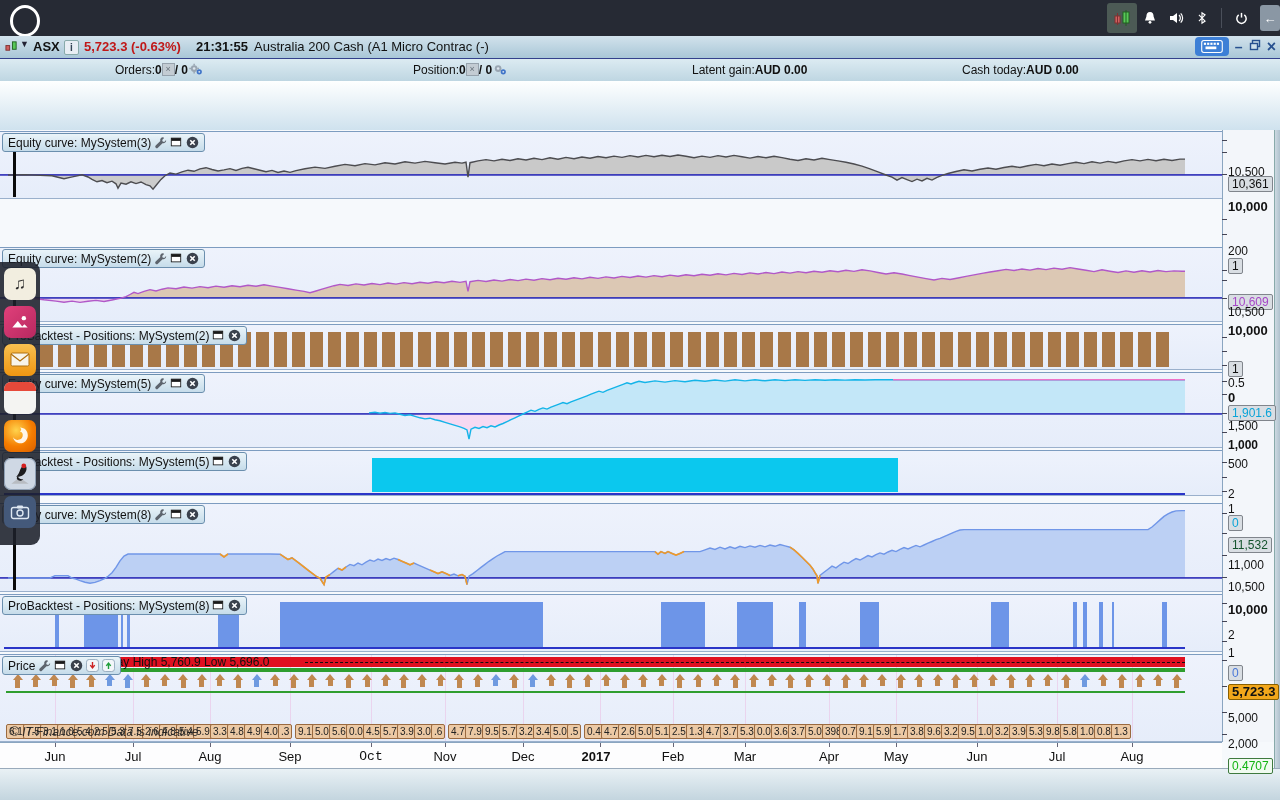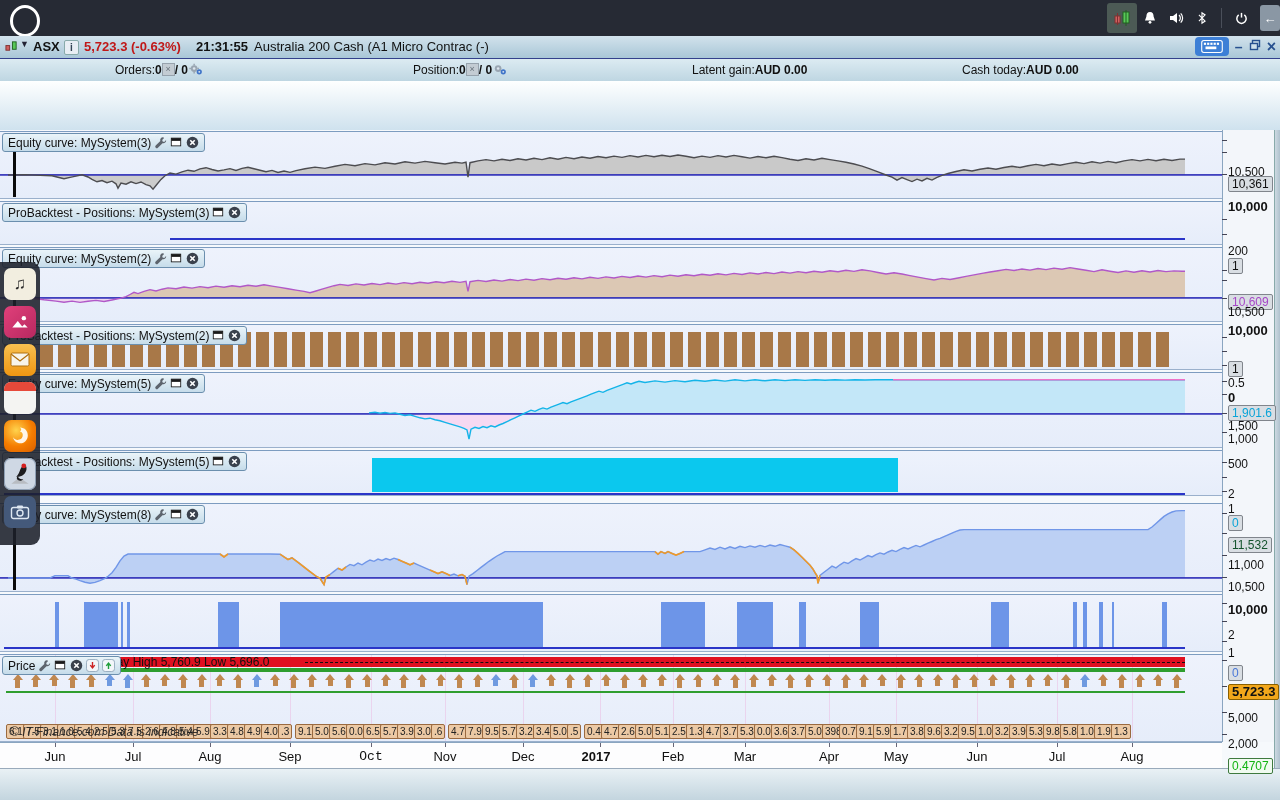--- a/index.html
+++ b/index.html
@@ -491,38 +491,20 @@
             </svg>
           </span>
         </div>
       </div>
       <div class="atick" style="top: 10px;"></div>
       <span class="alabel" style="top: 10px;">10,500</span>
       <div class="atick" style="top: 22px;"></div>
       <span class="alabel abadge" style="top: 22px;">10,361</span>
       <div class="atick" style="top: 44px;"></div>
       <span class="alabel b" style="top: 44px;">10,000</span>
-      <div class="panel" style="top: 71px; height: 44px;">
-        <div style="position: absolute; left: 170px; width: 1015px; top: 36px; height: 2px; background: rgb(42, 53, 200);"></div>
-        <div class="phead">
-          <span>ProBacktest - Positions: MySystem(3)</span>
-          <span class="hicon">
-            <svg viewBox="0 0 14 14" width="12" height="12">
-              <rect x="1.5" y="2.5" width="11" height="9" fill="#fff" stroke="#1a1a1a"></rect>
-              <rect x="1.5" y="2.5" width="11" height="3.2" fill="#1a1a1a"></rect>
-            </svg>
-          </span>
-          <span class="hicon">
-            <svg viewBox="0 0 14 14" width="13" height="13">
-              <circle cx="7" cy="7" r="6.2" fill="#3a414c"></circle>
-              <path d="M4.6 4.6l4.8 4.8M9.4 4.6l-4.8 4.8" stroke="#fff" stroke-width="1.7"></path>
-            </svg>
-          </span>
-        </div>
-      </div>
       <div class="atick" style="top: 89px;"></div>
       <span class="alabel" style="top: 89px;">200</span>
       <div class="atick" style="top: 104px;"></div>
       <span class="alabel abadge" style="top: 104px;">1</span>
       <div class="panel" style="top: 117px; height: 75px;">
         <div style="position: absolute; inset: 0px;">
           <svg xmlns="http://www.w3.org/2000/svg" width="1222" height="75" style="position:absolute;left:0;top:0;">
             <clipPath id="cap3">
               <rect x="0" y="0" width="1222" height="50"></rect>
             </clipPath>
@@ -687,21 +669,21 @@
               <path d="M4.6 4.6l4.8 4.8M9.4 4.6l-4.8 4.8" stroke="#fff" stroke-width="1.7"></path>
             </svg>
           </span>
         </div>
       </div>
       <div class="atick" style="top: 251px;"></div>
       <span class="alabel abadge" style="top: 251px; color: rgb(10, 164, 216);">1,901.6</span>
       <div class="atick" style="top: 264px;"></div>
       <span class="alabel" style="top: 264px;">1,500</span>
       <div class="atick" style="top: 283px;"></div>
-      <span class="alabel" style="top: 277px;">1,000</span>
+      <span class="alabel" style="top: 283px; font-weight: bold;">1,000</span>
       <div class="atick" style="top: 302px;"></div>
       <span class="alabel" style="top: 302px;">500</span>
       <div class="panel" style="top: 320px; height: 46px;">
         <div style="position: absolute; left: 372px; top: 7px; width: 526px; height: 34px; background: rgb(11, 200, 238);"></div>
         <div style="position: absolute; left: 4px; width: 1181px; top: 42px; height: 2px; background: rgb(42, 53, 200);"></div>
         <div class="phead">
           <span>ProBacktest - Positions: MySystem(5)</span>
           <span class="hicon">
             <svg viewBox="0 0 14 14" width="12" height="12">
               <rect x="1.5" y="2.5" width="11" height="9" fill="#fff" stroke="#1a1a1a"></rect>
@@ -786,20 +768,35 @@
         <div style="position: absolute; left: 737px; top: 7px; width: 36px; height: 45px; background: rgb(109, 149, 232);"></div>
         <div style="position: absolute; left: 799px; top: 7px; width: 7px; height: 45px; background: rgb(109, 149, 232);"></div>
         <div style="position: absolute; left: 860px; top: 7px; width: 19px; height: 45px; background: rgb(109, 149, 232);"></div>
         <div style="position: absolute; left: 991px; top: 7px; width: 18px; height: 45px; background: rgb(109, 149, 232);"></div>
         <div style="position: absolute; left: 1073px; top: 7px; width: 4px; height: 45px; background: rgb(109, 149, 232);"></div>
         <div style="position: absolute; left: 1083px; top: 7px; width: 4px; height: 45px; background: rgb(109, 149, 232);"></div>
         <div style="position: absolute; left: 1099px; top: 7px; width: 4px; height: 45px; background: rgb(109, 149, 232);"></div>
         <div style="position: absolute; left: 1112px; top: 7px; width: 2px; height: 45px; background: rgb(109, 149, 232);"></div>
         <div style="position: absolute; left: 1162px; top: 7px; width: 5px; height: 45px; background: rgb(109, 149, 232);"></div>
         <div style="position: absolute; left: 4px; width: 1181px; top: 52px; height: 2px; background: rgb(42, 53, 200);"></div>
+        <div class="phead">
+          <span>ProBacktest - Positions: MySystem(8)</span>
+          <span class="hicon">
+            <svg viewBox="0 0 14 14" width="12" height="12">
+              <rect x="1.5" y="2.5" width="11" height="9" fill="#fff" stroke="#1a1a1a"></rect>
+              <rect x="1.5" y="2.5" width="11" height="3.2" fill="#1a1a1a"></rect>
+            </svg>
+          </span>
+          <span class="hicon">
+            <svg viewBox="0 0 14 14" width="13" height="13">
+              <circle cx="7" cy="7" r="6.2" fill="#3a414c"></circle>
+              <path d="M4.6 4.6l4.8 4.8M9.4 4.6l-4.8 4.8" stroke="#fff" stroke-width="1.7"></path>
+            </svg>
+          </span>
+        </div>
       </div>
       <div class="atick" style="top: 473px;"></div>
       <span class="alabel" style="top: 473px;">2</span>
       <div class="atick" style="top: 491px;"></div>
       <span class="alabel" style="top: 491px;">1</span>
       <div class="atick" style="top: 511px;"></div>
       <span class="alabel abadge" style="top: 511px; color: rgb(74, 120, 216);">0</span>
       <div class="panel" style="top: 524px; height: 88px;">
         <div class="gridv" style="left: 55px;"></div>
         <div class="gridv" style="left: 133px;"></div>
@@ -1091,21 +1088,21 @@
         <div class="tradebadge" style="left: 193px; top: 69px;">5.9</div>
         <div class="tradebadge" style="left: 210px; top: 69px;">3.3</div>
         <div class="tradebadge" style="left: 227px; top: 69px;">4.8</div>
         <div class="tradebadge" style="left: 244px; top: 69px;">4.9</div>
         <div class="tradebadge" style="left: 261px; top: 69px;">4.0</div>
         <div class="tradebadge" style="left: 278px; top: 69px;">.3</div>
         <div class="tradebadge" style="left: 295px; top: 69px;">9.1</div>
         <div class="tradebadge" style="left: 312px; top: 69px;">5.0</div>
         <div class="tradebadge" style="left: 329px; top: 69px;">5.6</div>
         <div class="tradebadge" style="left: 346px; top: 69px;">0.0</div>
-        <div class="tradebadge" style="left: 363px; top: 69px;">6.5</div>
+        <div class="tradebadge" style="left: 363px; top: 69px;">4.5</div>
         <div class="tradebadge" style="left: 380px; top: 69px;">5.7</div>
         <div class="tradebadge" style="left: 397px; top: 69px;">3.9</div>
         <div class="tradebadge" style="left: 414px; top: 69px;">3.0</div>
         <div class="tradebadge" style="left: 431px; top: 69px;">.6</div>
         <div class="tradebadge" style="left: 448px; top: 69px;">4.7</div>
         <div class="tradebadge" style="left: 465px; top: 69px;">7.9</div>
         <div class="tradebadge" style="left: 482px; top: 69px;">9.5</div>
         <div class="tradebadge" style="left: 499px; top: 69px;">5.7</div>
         <div class="tradebadge" style="left: 516px; top: 69px;">3.2</div>
         <div class="tradebadge" style="left: 533px; top: 69px;">3.4</div>
@@ -1134,21 +1131,21 @@
         <div class="tradebadge" style="left: 924px; top: 69px;">9.6</div>
         <div class="tradebadge" style="left: 941px; top: 69px;">3.2</div>
         <div class="tradebadge" style="left: 958px; top: 69px;">9.5</div>
         <div class="tradebadge" style="left: 975px; top: 69px;">1.0</div>
         <div class="tradebadge" style="left: 992px; top: 69px;">3.2</div>
         <div class="tradebadge" style="left: 1009px; top: 69px;">3.9</div>
         <div class="tradebadge" style="left: 1026px; top: 69px;">5.3</div>
         <div class="tradebadge" style="left: 1043px; top: 69px;">9.8</div>
         <div class="tradebadge" style="left: 1060px; top: 69px;">5.8</div>
         <div class="tradebadge" style="left: 1077px; top: 69px;">1.0</div>
-        <div class="tradebadge" style="left: 1094px; top: 69px;">1.9</div>
+        <div class="tradebadge" style="left: 1094px; top: 69px;">0.8</div>
         <div class="tradebadge" style="left: 1111px; top: 69px;">1.3</div>
         <div class="watermark" style="left: 10px; top: 70px;">© IT-Finance.com Data is indicative</div>
         <div class="phead">
           <span>Price</span>
           <span class="hicon">
             <svg viewBox="0 0 16 16" width="13" height="13">
               <path d="M11 1.5a3.4 3.4 0 0 0-3.2 4.6L2.1 11.8a1.9 1.9 0 1 0 2.7 2.7l5.7-5.7A3.4 3.4 0 0 0 14.9 5l-2.3 2.3-2-.5-.5-2L12.4 2.5A3.4 3.4 0 0 0 11 1.5z" fill="#5d646d"></path>
             </svg>
           </span>
           <span class="hicon">

